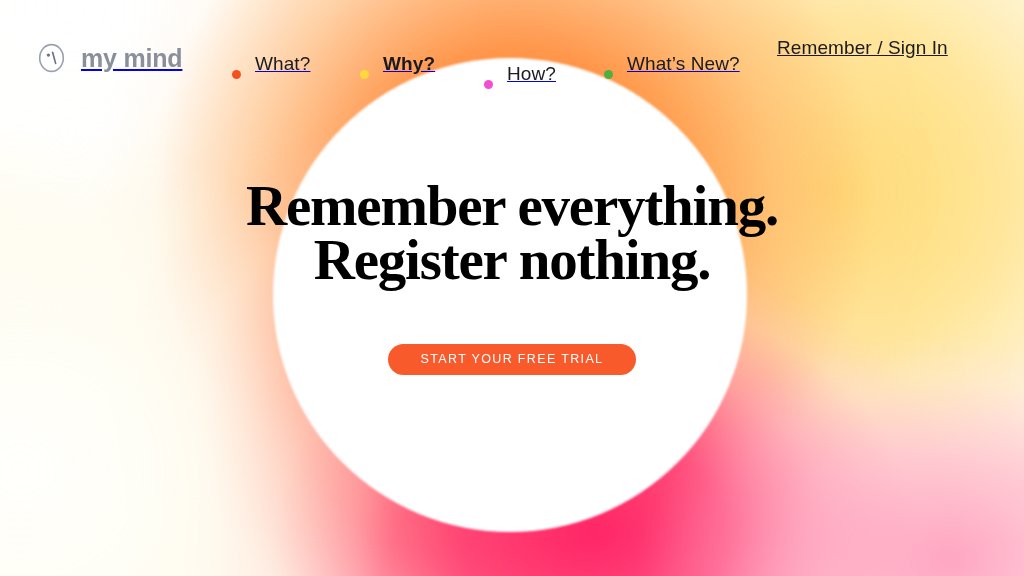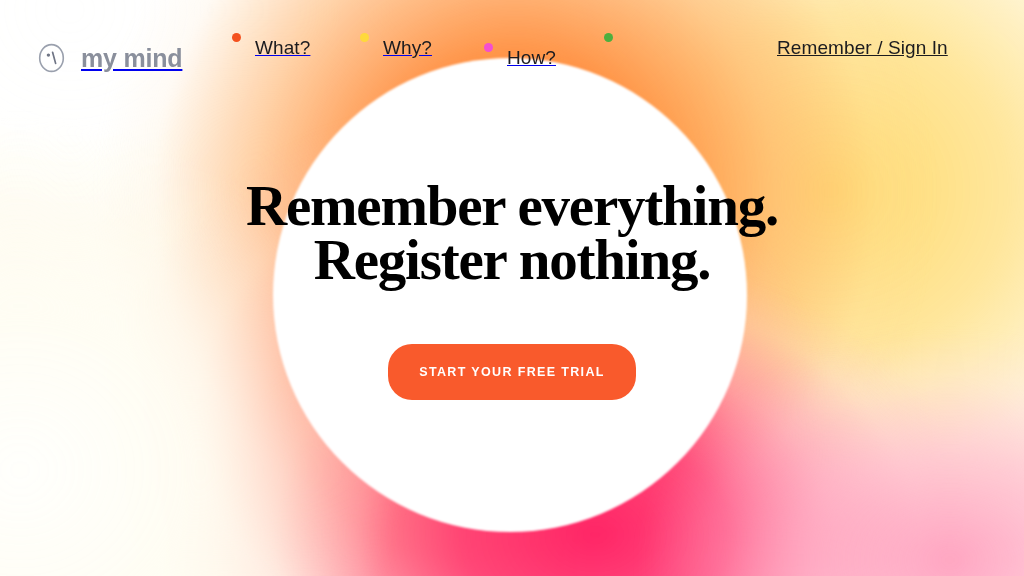--- a/index.html
+++ b/index.html
@@ -106,31 +106,31 @@
     display:flex; align-items:center; gap:16px;margin-top:16px;
   }
   #logo svg { display:block; }
   #logo-text {
     font-size:25px; font-weight:700; color:#8a8f9c;
     letter-spacing:-0.2px; line-height:1;
   }
 
   #nav { position:absolute; left:232px; top:33px; height:30px; }
   .nav-item {
-    position:absolute; top:0;
-    display:flex; align-items:flex-start; gap:14px;
+    position:absolute; top:16px;
+    display:flex; align-items:flex-end; gap:14px;
     white-space:nowrap;
   }
   .nav-dot { width:9px; height:9px; border-radius:50%; flex:0 0 auto; }
   .nav-label {
     font-size:19px; color:#1b1b1f; line-height:30px;
     letter-spacing:0.1px;
   }
   #nav-what     { left:0px;   }
-  #nav-why      { left:128px; }
+  #nav-why      { left:128px;font-weight:bold; }
   #nav-how      { left:252px;margin-top:10px; }
   #nav-whatsnew { left:372px; }
   #nav-auth {
     position:absolute; left:545px; top:0;
     font-size:19px; color:#1b1b1f; line-height:30px;
     white-space:nowrap; letter-spacing:0.1px;
   }
 
   
   #hero {
@@ -146,26 +146,26 @@
     color:#000000; text-align:center;
     letter-spacing:-1.2px;
     pointer-events:auto;
   }
   #headline .line { display:block; white-space:nowrap; }
   #headline .line2 { margin-top:-2px; }
 
   #cta {
     pointer-events:auto;
     margin-top:56px;
-    width:248px; height:56px;
+    width:248px; height:31px;
     border:none; border-radius:24px;
     background:#f95a2c;
     color:#ffffff;
     font-family:"Liberation Sans", sans-serif;
-    font-size:12.5px; font-weight:700;
+    font-size:12.5px; font-weight:400;
     letter-spacing:1.35px;
     text-transform:uppercase;
     cursor:pointer;
     display:flex; align-items:center; justify-content:center;
   }
 </style>
 </head>
 <body>
 
 <div id="stage">
@@ -204,20 +204,21 @@
       <span class="nav-label">Why?</span>
     </a>
 
     <a class="nav-item" id="nav-how" href="#">
       <span class="nav-dot" style="background:#f44ed0"></span>
       <span class="nav-label">How?</span>
     </a>
 
     <a class="nav-item" id="nav-whatsnew" href="#">
       <span class="nav-dot" style="background:#4caf3e"></span>
+      <span class="nav-label">What’s New?</span>
     </a>
 
     <a id="nav-auth" href="#">Remember / Sign In</a>
   </nav>
 </div>
 
 <div id="hero">
   <h1 id="headline">
     <span class="line line1">Remember everything.</span>
     <span class="line line2">Register nothing.</span>

